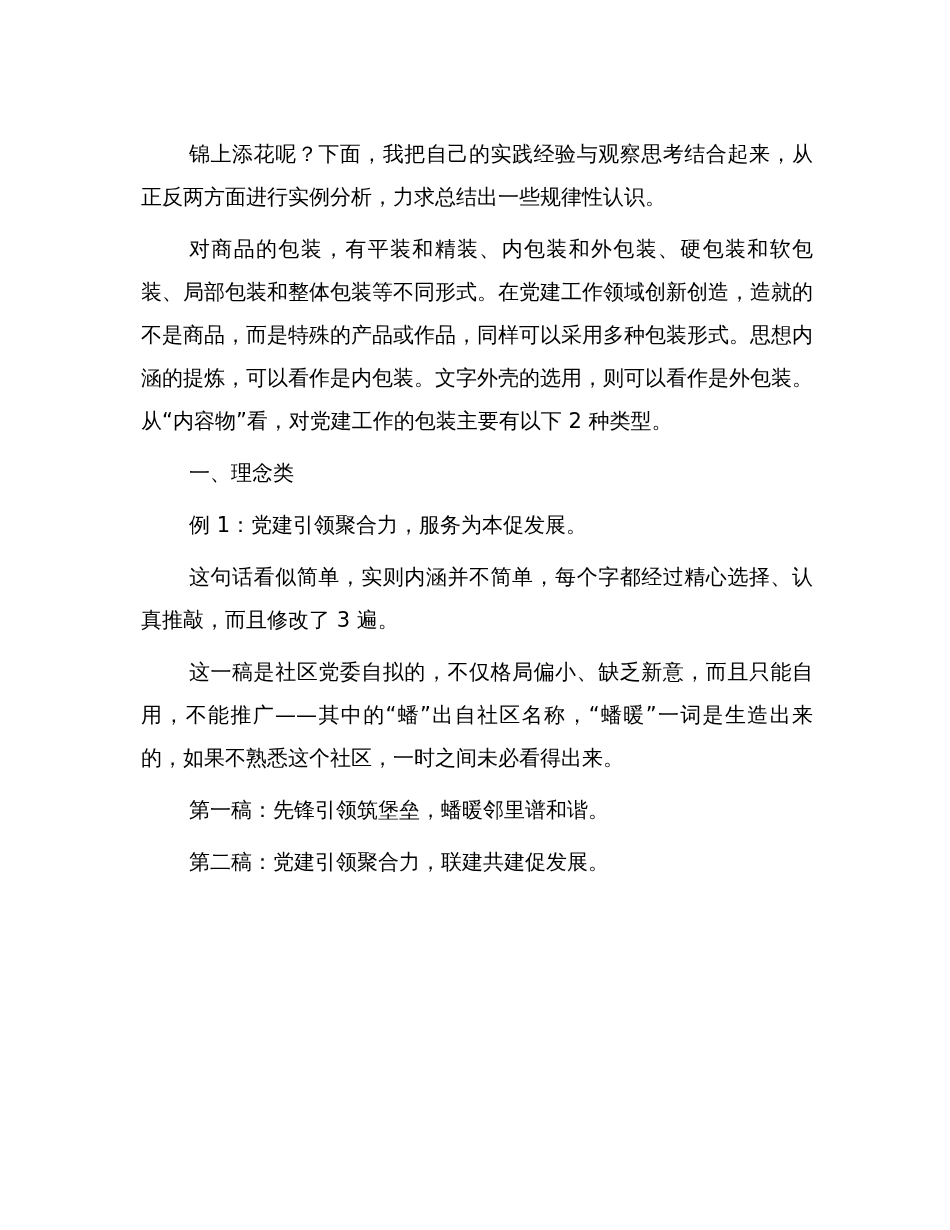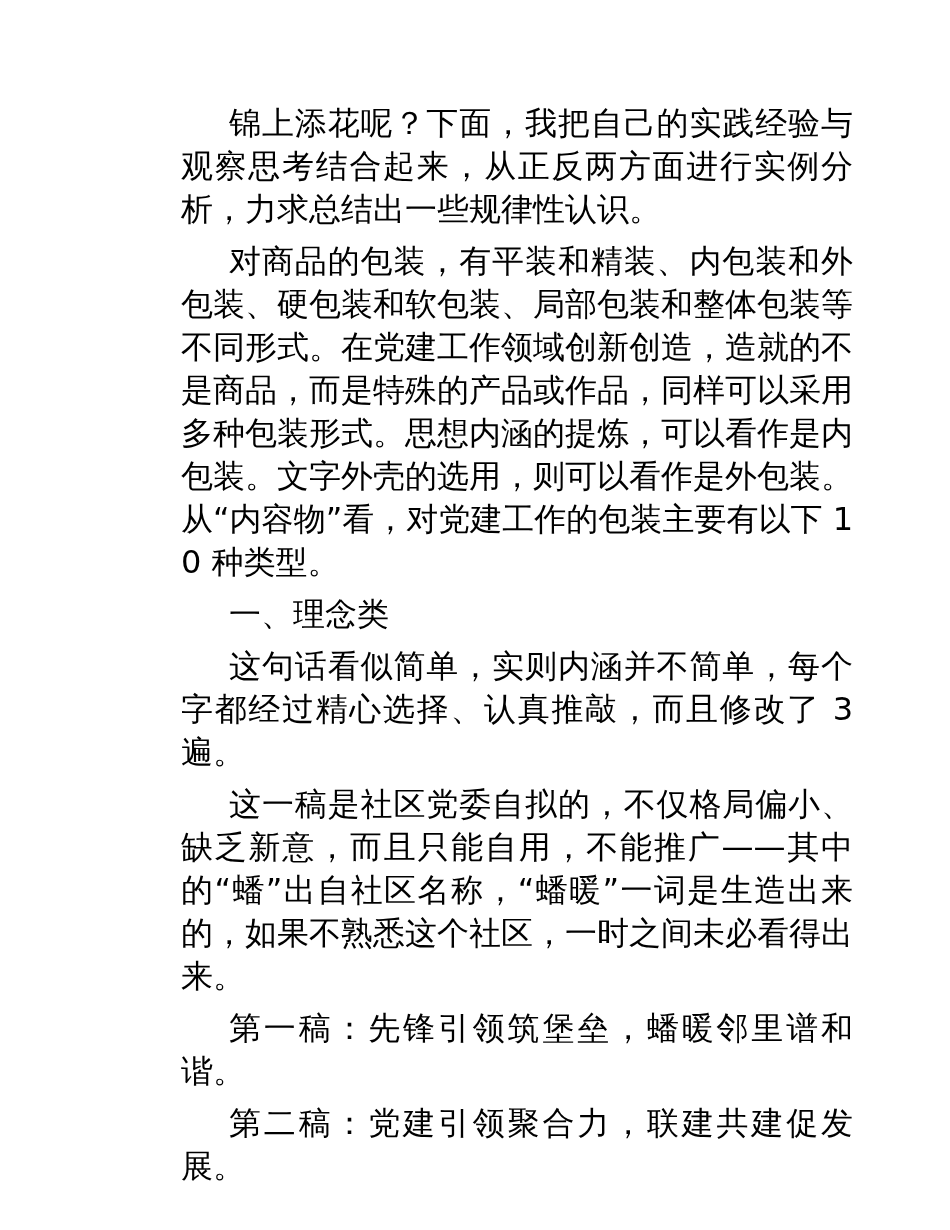--- a/index.html
+++ b/index.html
@@ -1,38 +1,38 @@
 <!DOCTYPE html>
 <html><head>
 <meta charset="utf-8">
 <style>
   html, body { margin: 0; padding: 0; background: #ffffff; }
   body { width: 950px; height: 1230px; position: relative; overflow: hidden; }
   .page {
     position: absolute;
     left: 141px;
-    top: 102px;
+    top: 133px;
     width: 672px;
     font-family: "DejaVu Sans", "Liberation Sans", sans-serif;
-    font-size: 32px;
+    font-size: 21px;
     line-height: 43px;
     color: #000000;
-    margin-left: 40px;
   }
   .para {
     margin: 0 0 9px 0;
     text-indent: 48px;
     text-align: justify;
     word-break: break-all;
   }
 </style>
 </head>
 <body>
 
 <div class="page">
   <p class="para">锦上添花呢？下面，我把自己的实践经验与观察思考结合起来，从正反两方面进行实例分析，力求总结出一些规律性认识。</p>
-  <p class="para">对商品的包装，有平装和精装、内包装和外包装、硬包装和软包装、局部包装和整体包装等不同形式。在党建工作领域创新创造，造就的不是商品，而是特殊的产品或作品，同样可以采用多种包装形式。思想内涵的提炼，可以看作是内包装。文字外壳的选用，则可以看作是外包装。从“内容物”看，对党建工作的包装主要有以下 10 种类型。</p>
+  <p class="para">对商品的包装，有平装和精装、内包装和外包装、硬包装和软包装、局部包装和整体包装等不同形式。在党建工作领域创新创造，造就的不是商品，而是特殊的产品或作品，同样可以采用多种包装形式。思想内涵的提炼，可以看作是内包装。文字外壳的选用，则可以看作是外包装。从“内容物”看，对党建工作的包装主要有以下 2 种类型。</p>
   <p class="para">一、理念类</p>
+  <p class="para">例 1：党建引领聚合力，服务为本促发展。</p>
   <p class="para">这句话看似简单，实则内涵并不简单，每个字都经过精心选择、认真推敲，而且修改了 3 遍。</p>
   <p class="para">这一稿是社区党委自拟的，不仅格局偏小、缺乏新意，而且只能自用，不能推广——其中的“蟠”出自社区名称，“蟠暖”一词是生造出来的，如果不熟悉这个社区，一时之间未必看得出来。</p>
   <p class="para">第一稿：先锋引领筑堡垒，蟠暖邻里谱和谐。</p>
   <p class="para">第二稿：党建引领聚合力，联建共建促发展。</p>
 </div>
 
 </body></html>

